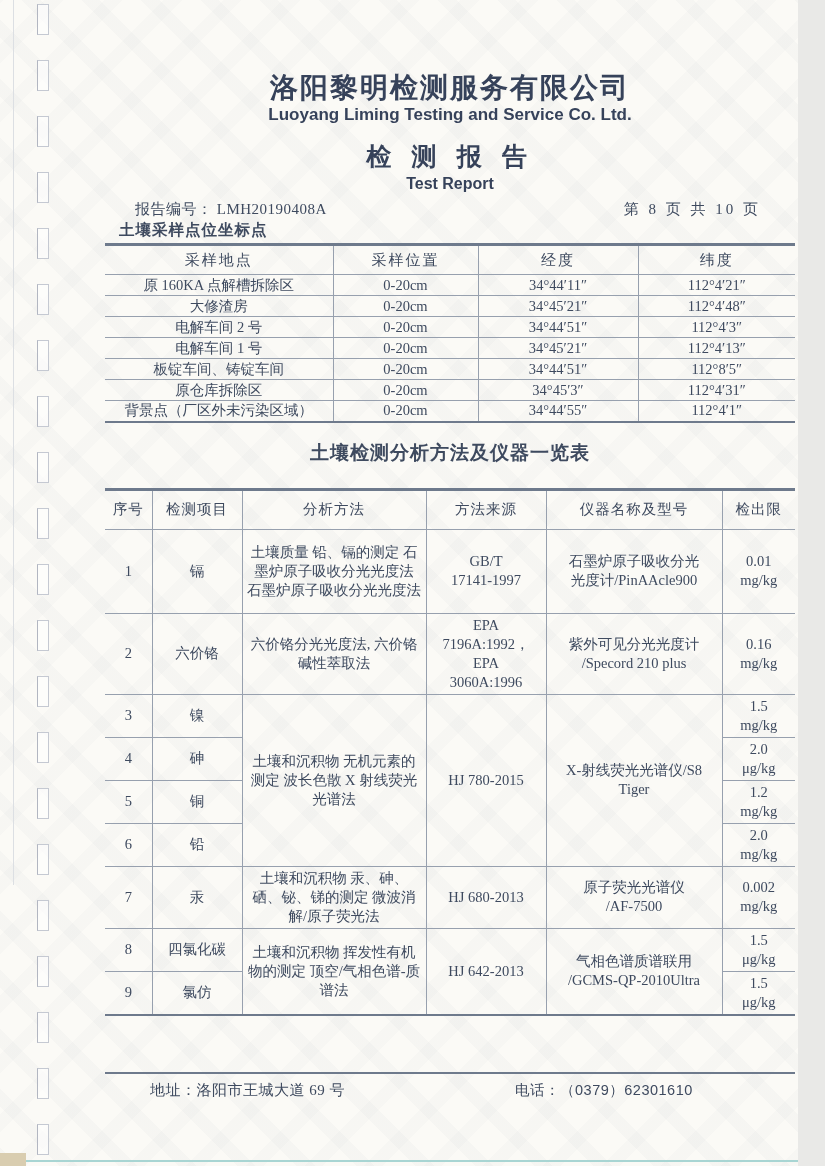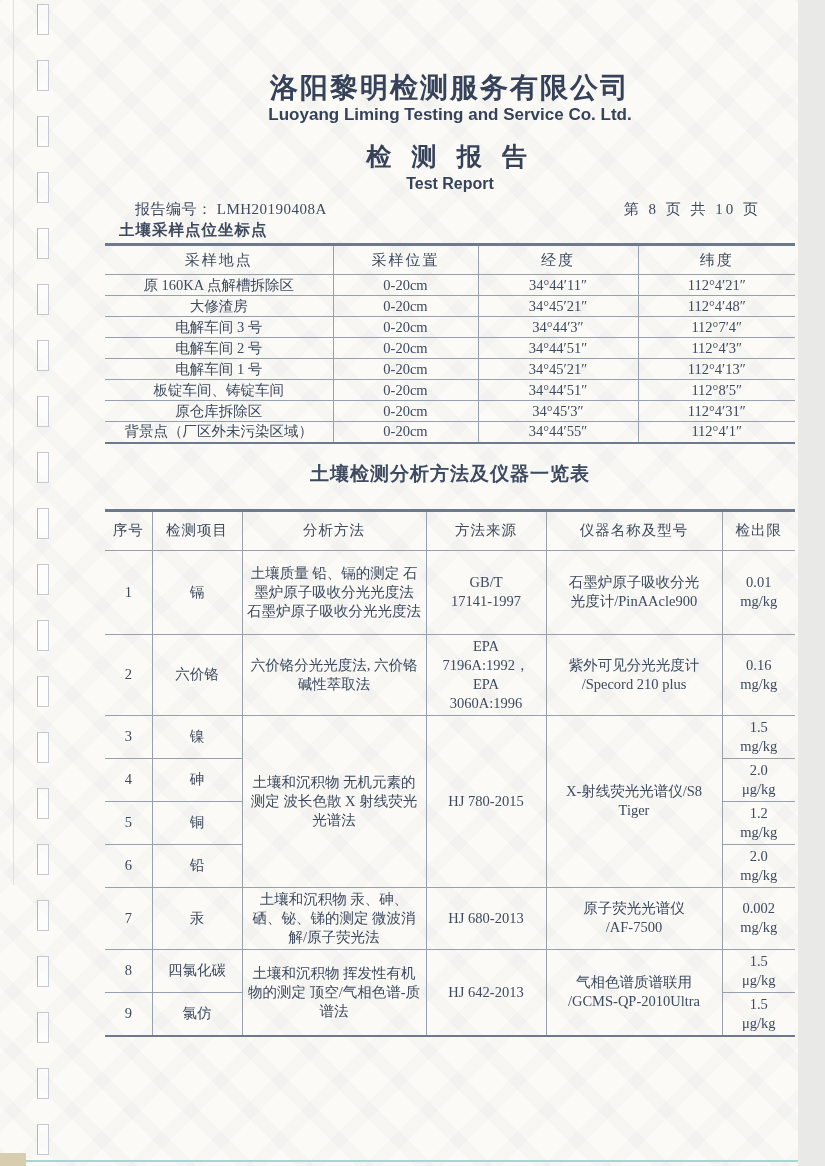--- a/index.html
+++ b/index.html
@@ -120,26 +120,20 @@
             <td>34°44′11″</td>
             <td>112°4′21″</td>
           </tr>
       <tr>
             <td>大修渣房</td>
             <td>0-20cm</td>
             <td>34°45′21″</td>
             <td>112°4′48″</td>
           </tr>
       <tr>
-            <td>电解车间 3 号</td>
-            <td>0-20cm</td>
-            <td>34°44′3″</td>
-            <td>112°7′4″</td>
-          </tr>
-      <tr>
             <td>电解车间 2 号</td>
             <td>0-20cm</td>
             <td>34°44′51″</td>
             <td>112°4′3″</td>
           </tr>
       <tr>
             <td>电解车间 1 号</td>
             <td>0-20cm</td>
             <td>34°45′21″</td>
             <td>112°4′13″</td>
@@ -260,16 +254,20 @@
       <tr class="h-39">
         <td>9</td>
         <td>氯仿</td>
         <td class="pre">1.5
 μg/kg</td>
       </tr>
     </tbody>
       </table>
   </div>
 
+  <div class="footer">
+    <span class="addr">地址：洛阳市王城大道 69 号</span>
+    <span class="phone">电话：（0379）62301610</span>
+  </div>
 
   <div class="bottom-teal"></div>
   <div class="corner-tan"></div>
 </div>
 
 </body></html>

